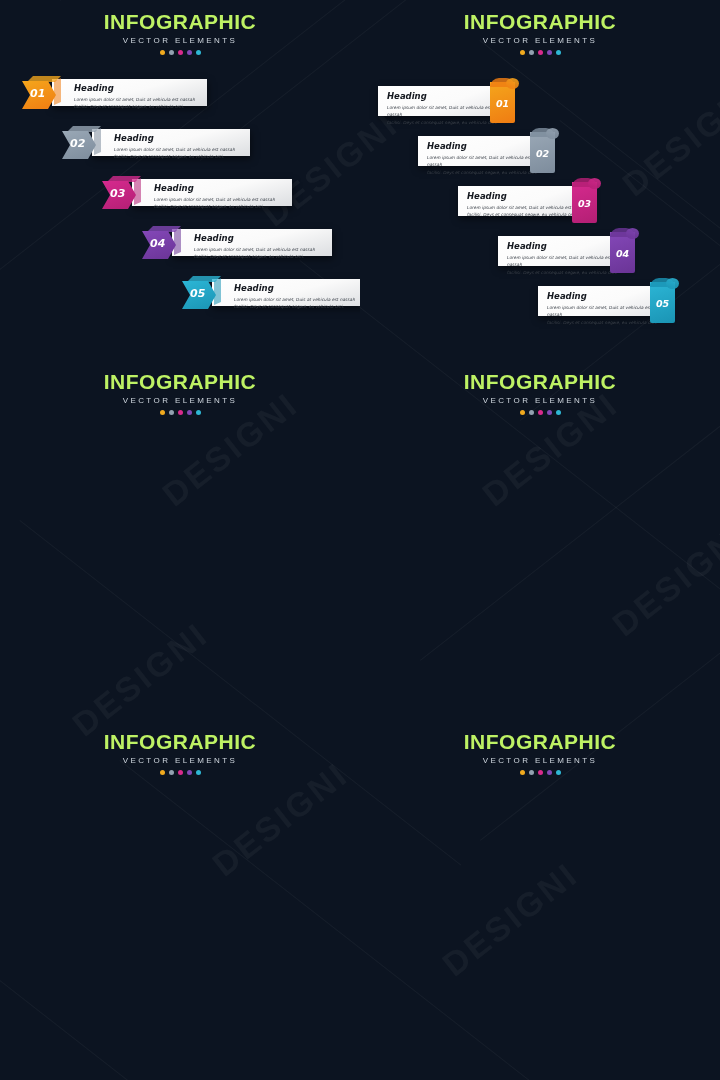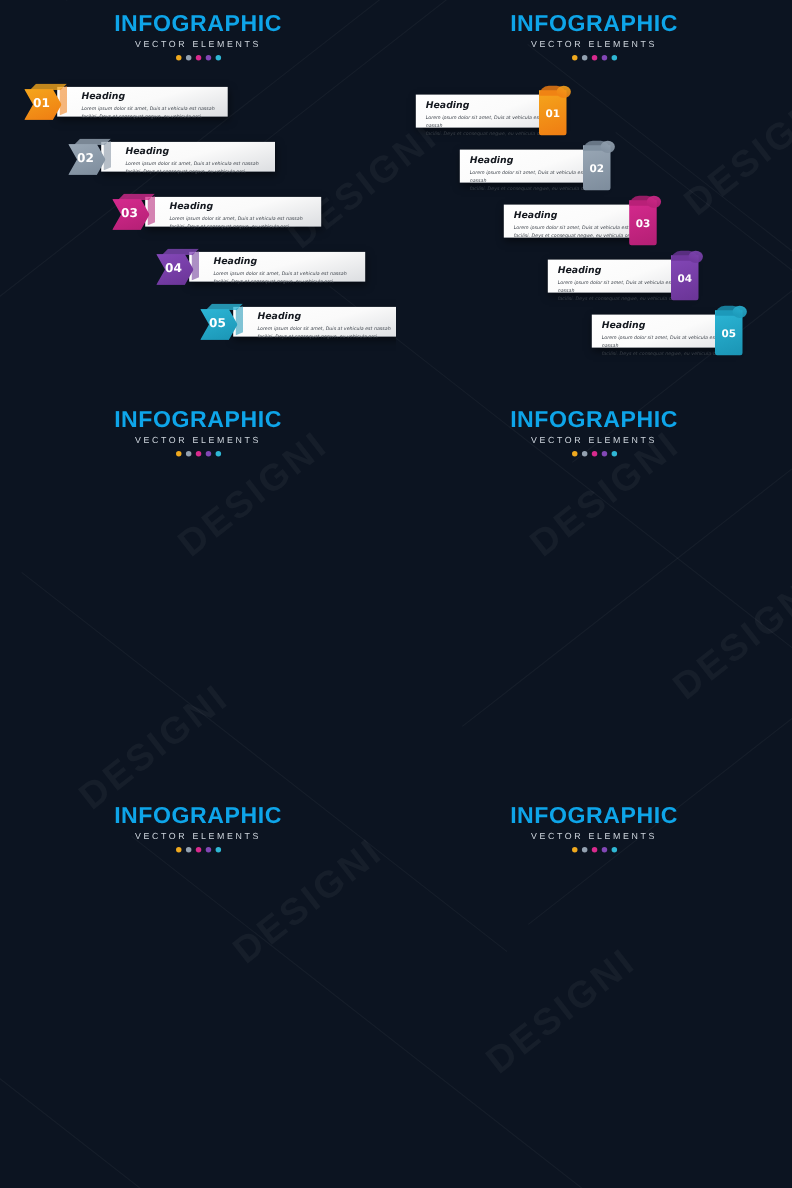--- a/index.html
+++ b/index.html
@@ -21,41 +21,41 @@
     position:absolute; color:rgba(255,255,255,.045);
     font-size:34px; font-weight:bold; letter-spacing:3px;
     transform:rotate(-38deg); pointer-events:none; white-space:nowrap;
   }
 
   .panel { position:absolute; width:360px; height:360px; overflow:hidden; }
 
   
   .hdr { position:absolute; left:0; top:0; width:360px; text-align:center; }
   .hdr .title {
-    color:#0ea5e9; font-size:21px; font-weight:bold; letter-spacing:.5px;
+    color:#bef264; font-size:21px; font-weight:bold; letter-spacing:.5px;
     margin-top:11px; line-height:1;
   }
   .hdr .sub {
     color:#cfd6de; font-size:8px; letter-spacing:2.4px; margin-top:5px; line-height:1;
   }
   .dots { margin-top:5px; display:flex; justify-content:center; gap:4px; }
   .dots span { width:5px; height:5px; border-radius:50%; display:block; }
   .h-title {
     font-family:"DejaVu Sans", sans-serif;
     font-style:italic; font-weight:bold; color:#14181f;
     font-size:8.5px; line-height:1;
   }
   .h-body {
     font-family:"DejaVu Sans", sans-serif;
     font-style:italic; color:#3b4149;
     font-size:4.3px; line-height:1.75; margin-top:3px;
   }
   .num {
     font-family:"DejaVu Sans", sans-serif;
-    font-weight:bold; color:#ffffff;
+    font-style:italic; font-weight:bold; color:#ffffff;
     line-height:1;
   }
 
   
   .a-item { position:absolute; }
   .a-bar {
     position:absolute; left:30px; top:3px; height:27px;
     background:linear-gradient(165deg,#ffffff 0%,#fafafa 50%,#dcdee1 100%);
     box-shadow:1px 3px 7px rgba(0,0,0,.5);
     padding:5px 0 0 22px;

